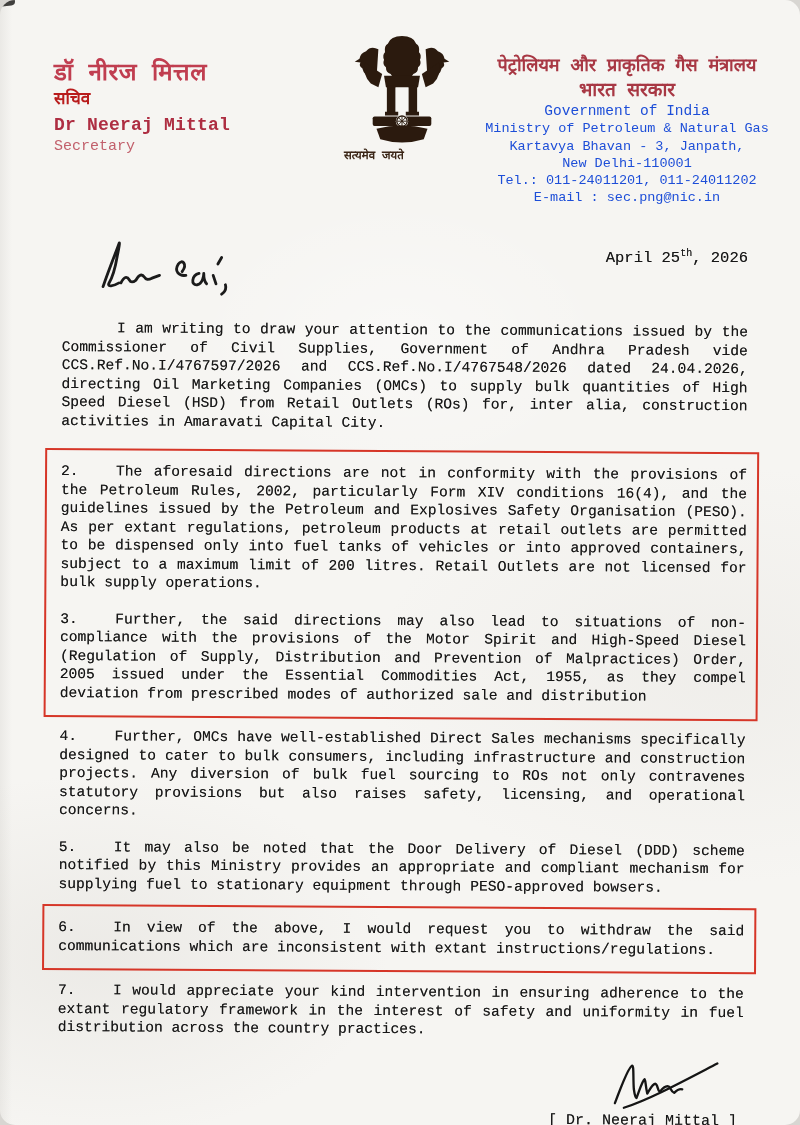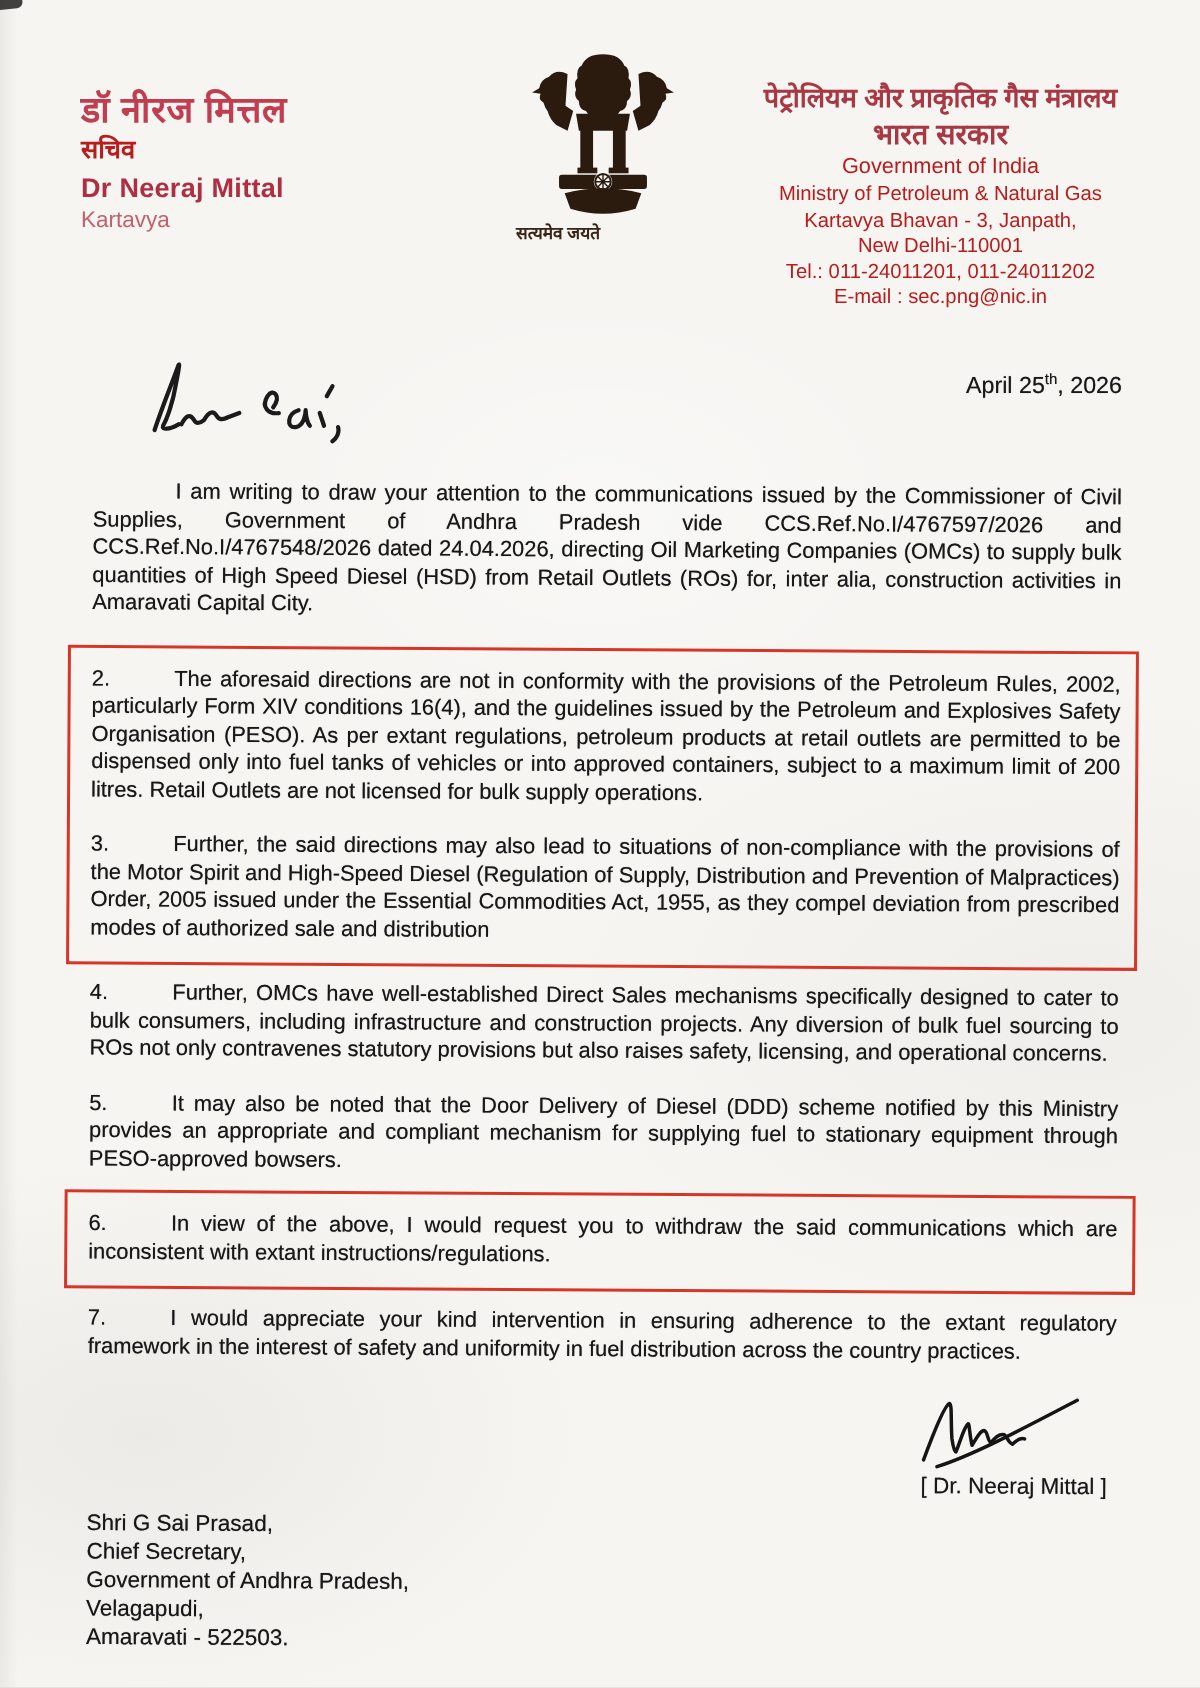--- a/index.html
+++ b/index.html
@@ -2,22 +2,23 @@
 <html><head>
 <meta charset="utf-8">
 <style>
   html,body{margin:0;padding:0;background:#d8d6d2;}
   .page{
     position:relative;
     width:800px;height:1125px;
     margin:0 auto;
     background:#f6f5f2;
     overflow:hidden;
-    font-family:Liberation Sans, sans-serif;
+    font-family:Liberation Mono, monospace;
     color:#171717;
+    border-radius:15px;
   }
   .page::before{
     content:"";position:absolute;inset:0;pointer-events:none;
     background:
       radial-gradient(420px 260px at 12% 85%, rgba(190,186,178,.18), transparent 70%),
       radial-gradient(500px 300px at 90% 60%, rgba(200,196,188,.14), transparent 70%),
       radial-gradient(300px 200px at 50% 30%, rgba(255,255,255,.35), transparent 70%),
       linear-gradient(90deg, rgba(150,146,140,.12), transparent 12px);
   }
   .corner-mark{
@@ -35,21 +36,21 @@
   .emblem-wrap{position:absolute;left:344px;top:34px;width:116px;text-align:left;}
   .emblem-wrap svg{display:block;margin:0 auto;}
   .motto{font-size:11.5px;color:#3a2516;font-weight:700;margin-top:1px;white-space:nowrap;}
 
   .ministry{position:absolute;left:462px;top:52px;width:330px;text-align:center;color:#a83844;}
   .ministry .hline{font-weight:700;white-space:nowrap;}
   .ministry .h0{font-size:19px;}
   .ministry .h1{font-size:18px;}
   .ministry .h2{font-size:17px;}
   .ministry .h3{font-size:17px;margin-bottom:3px;}
-  .ministry .eline{font-size:13.5px;line-height:1.27;color:#b91c1c;}
+  .ministry .eline{font-size:13.5px;line-height:1.27;color:#1d4ed8;}
   .ministry .e0{font-size:14.5px;}
 
   
   .refline{position:absolute;right:52px;top:247px;text-align:right;font-size:15.5px;line-height:1.35;
            text-shadow:0 0 .5px rgba(20,20,20,.6);}
   .refline sup{font-size:10px;}
 
   
   .salutation{position:absolute;left:88px;top:234px;}
   .sr-only{position:absolute;width:1px;height:1px;overflow:hidden;clip:rect(0 0 0 0);}
@@ -82,21 +83,21 @@
 </head>
 <body>
 
 <div class="page">
   <div class="corner-mark"></div>
 
   <div class="sender">
     <div class="hindi-name">डॉ नीरज मित्तल</div>
     <div class="hindi-title">सचिव</div>
     <div class="en-name">Dr Neeraj Mittal</div>
-    <div class="en-title">Kartavya</div>
+    <div class="en-title">Secretary</div>
   </div>
 
   <div class="emblem-wrap">
     <svg width="104" height="112" viewBox="0 0 110 118">
       <g fill="#2b1a0e">
 
         <path d="M30 16 q-8 -4 -13 2 q-6 2 -7 8 l-5 3 l6 1 q-2 4 2 6 q2 8 9 9 l6 2 z"></path>
         <path d="M16 30 q-3 14 6 22 l8 4 l4 -14 z"></path>
 
         <path d="M80 16 q8 -4 13 2 q6 2 7 8 l5 3 l-6 1 q2 4 -2 6 q-2 8 -9 9 l-6 2 z"></path>

